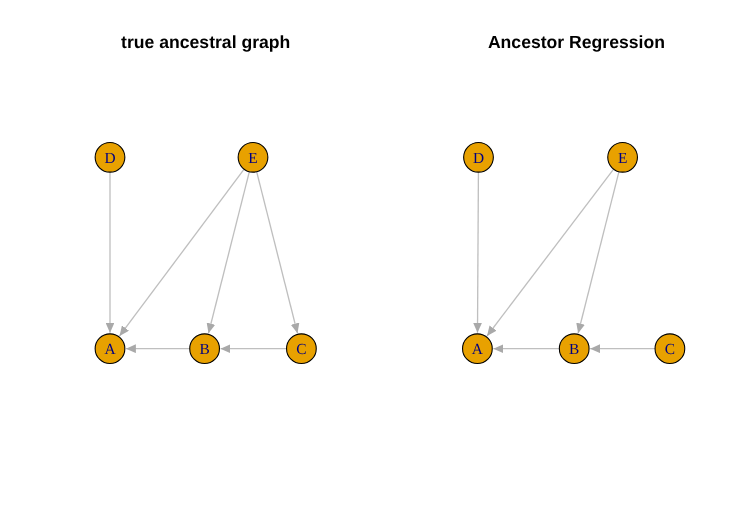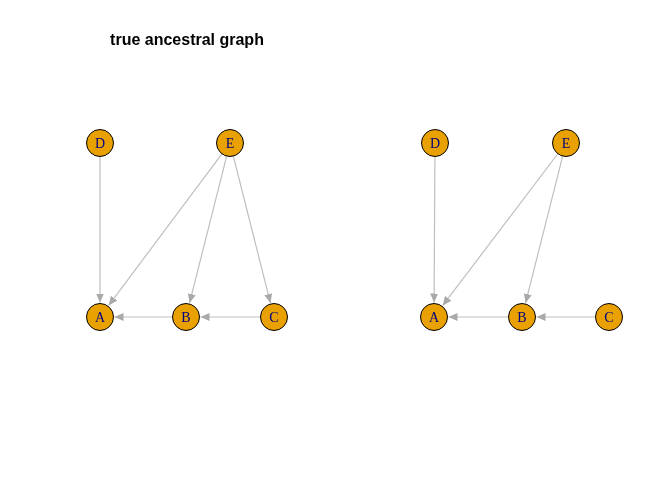--- a/index.html
+++ b/index.html
@@ -26,20 +26,21 @@
   .node-label {
     font-family: "Liberation Serif", serif;
     font-size: 14px;
   }
 </style>
 </head>
 <body>
 
 <div class="plot-area">
   <div class="panel-title left">true ancestral graph</div>
+  <div class="panel-title right">Ancestor Regression</div>
 
   <svg width="672" height="480" viewBox="0 0 672 480" xmlns="http://www.w3.org/2000/svg">
     <defs>
       <marker id="arrowhead" markerUnits="userSpaceOnUse" markerWidth="9" markerHeight="8" refX="9" refY="4" orient="auto">
         <path d="M0,0 L9,4 L0,8 Z" fill="#A9A9A9"></path>
       </marker>
     </defs>
     <g id="edges-layer">
         <line x1="100" y1="156.5" x2="100" y2="302.5" stroke="#BFBFBF" stroke-width="1.2" marker-end="url(#arrowhead)"></line>
         <line x1="221.91990320484373" y1="153.814898787363" x2="108.67862248368635" y2="305.38399759875824" stroke="#BFBFBF" stroke-width="1.2" marker-end="url(#arrowhead)"></line>

